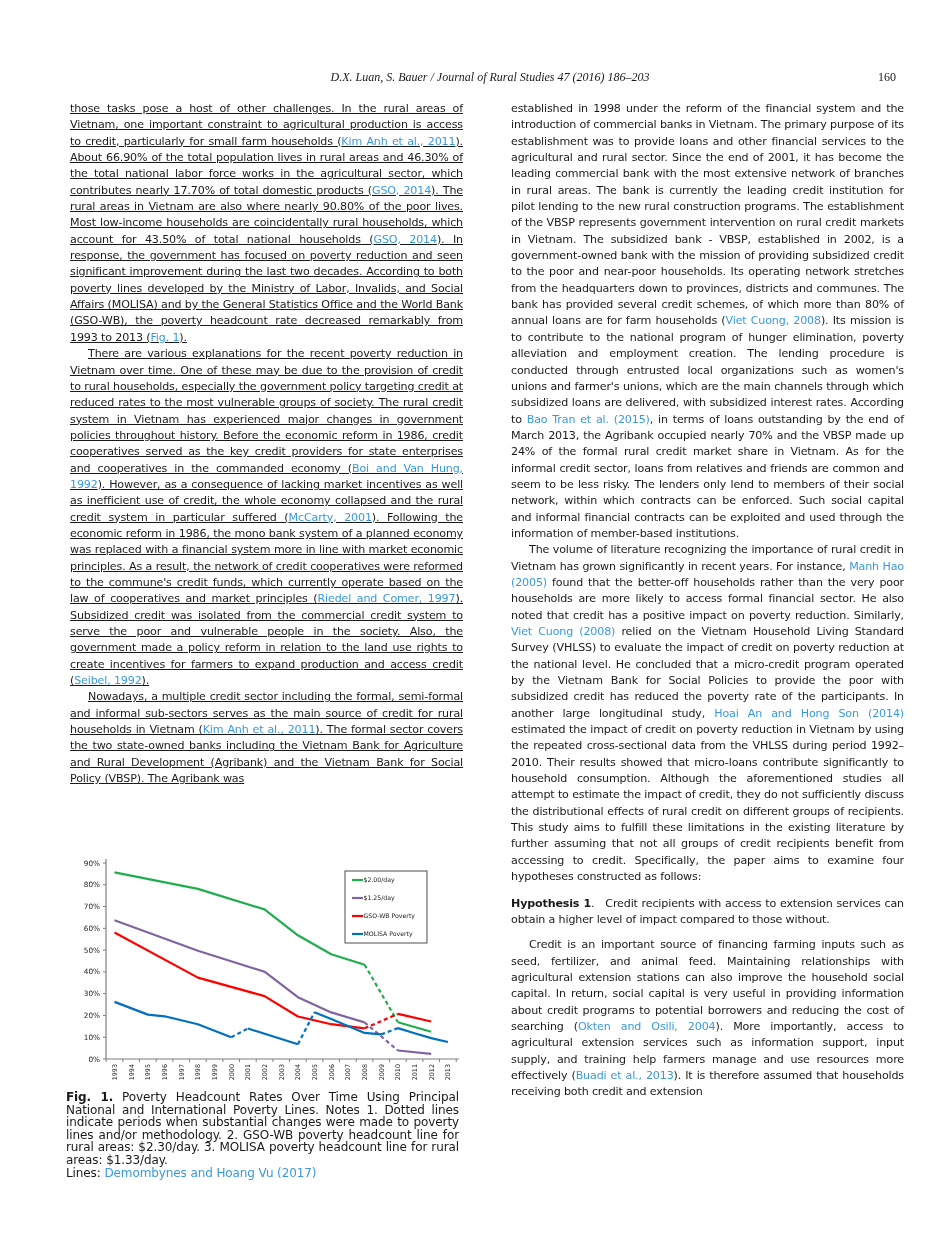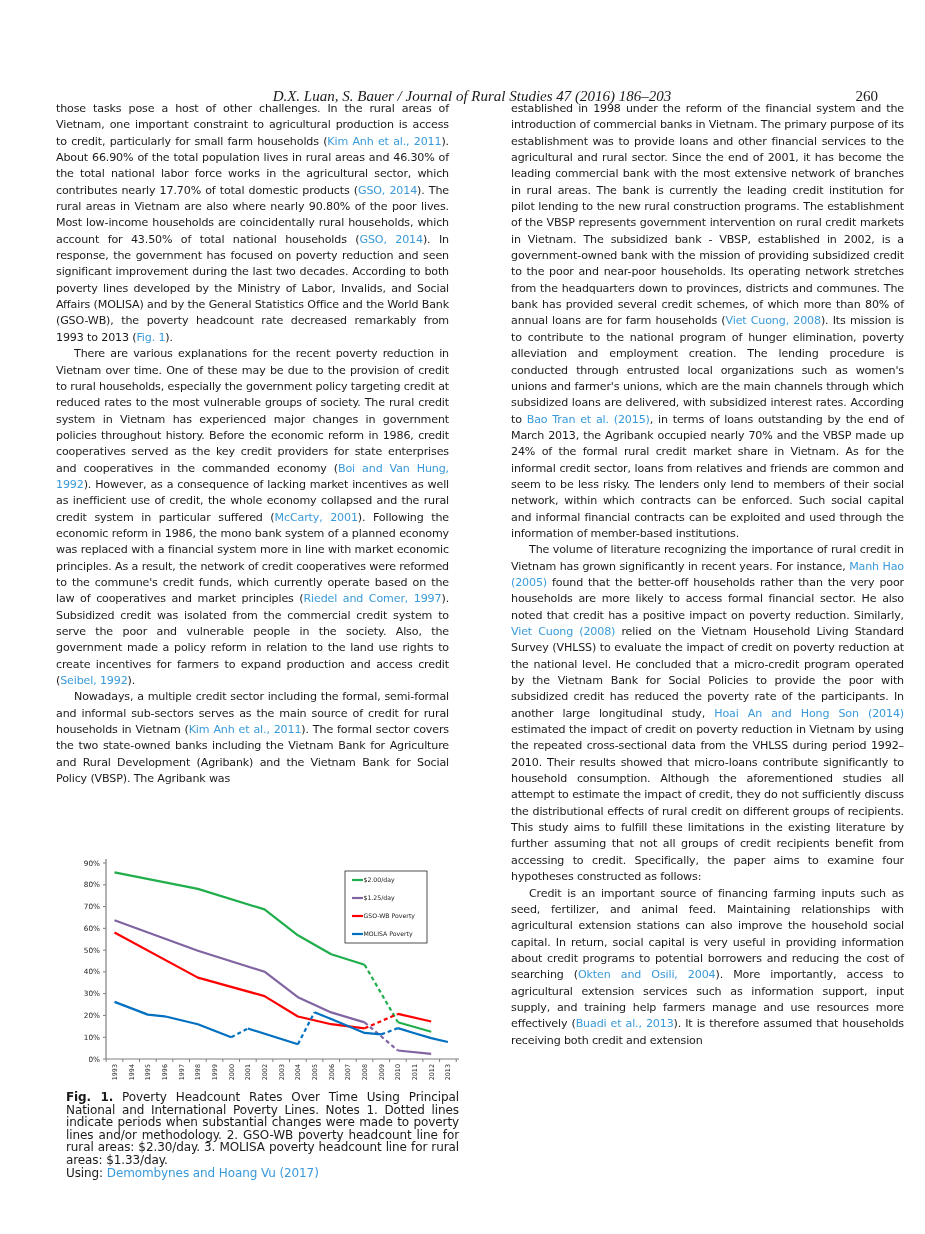--- a/index.html
+++ b/index.html
@@ -1,44 +1,44 @@
 <!DOCTYPE html>
 <html><head>
 <meta charset="utf-8">
 <style>
   html, body { margin: 0; padding: 0; background: #ffffff; }
   body { width: 925px; height: 1234px; position: relative; overflow: hidden;
          font-family: "DejaVu Serif", "Liberation Serif", serif; color: #1a1a1a; }
-  .header { position: absolute; top: 70px; left: 66px; width: 812px; height: 14px;
-            font-size: 15px; font-style: italic; font-family: "Liberation Serif", serif; margin-top: 18px; }
+  .header { position: absolute; top: 70px; left: 84px; width: 812px; height: 14px;
+            font-size: 12px; font-style: italic; font-family: "Liberation Serif", serif; }
   .header .running { position: absolute; left: 0; right: 0; text-align: center; }
   .header .pageno { position: absolute; right: 0; top: 0; font-style: normal; }
   .col { position: absolute; top: 101px; width: 393px; font-family: "DejaVu Sans", sans-serif;
          font-size: 11.1px; line-height: 16.35px; text-align: justify; hyphens: manual; letter-spacing: -0.15px; }
-  .col-left { left: 56px; }
+  .col-left { left: 70px; text-decoration: underline; }
   .col-right { left: 511px; }
   .col p { margin: 0; }
   .col p.indent { text-indent: 18px; }
   .col p.gap { margin-top: 8px; }
   a.ref { color: #3a9ad9; text-decoration: none; }
   .hyp b { font-weight: bold; }
   .figure { position: absolute; left: 66px; top: 852px; width: 393px; height: 240px; }
   .figure svg { width: 393px; height: 240px; display: block; }
   .caption { position: absolute; left: 66px; top: 1091px; width: 393px; font-family: "DejaVu Sans", sans-serif;
              font-size: 12px; line-height: 12.6px; text-align: justify; letter-spacing: -0.1px; }
   .caption b { font-weight: bold; }
   .axis-text { font-family: "DejaVu Sans", sans-serif; font-size: 7.3px; fill: #222; }
   .legend-text { font-family: "DejaVu Sans", sans-serif; font-size: 6.2px; fill: #222; }
 </style>
 </head>
 <body>
 
 <div class="header">
   <span class="running">D.X. Luan, S. Bauer / Journal of Rural Studies 47 (2016) 186–203</span>
-  <span class="pageno">260</span>
+  <span class="pageno">160</span>
 </div>
 
 <div class="col col-left">
   <p class="rich"><span>those tasks pose a host of other challenges. In the rural areas of Vietnam, one important constraint to agricultural production is access to credit, particularly for small farm households (</span><a class="ref" href="#">Kim Anh et al., 2011</a><span>). About 66.90% of the total population lives in rural areas and 46.30% of the total national labor force works in the agricultural sector, which contributes nearly 17.70% of total do­mestic products (</span><a class="ref" href="#">GSO, 2014</a><span>). The rural areas in Vietnam are also where nearly 90.80% of the poor lives. Most low-income house­holds are coincidentally rural households, which account for 43.50% of total national households (</span><a class="ref" href="#">GSO, 2014</a><span>). In response, the government has focused on poverty reduction and seen significant improvement during the last two decades. According to both poverty lines developed by the Ministry of Labor, Invalids, and Social Affairs (MOLISA) and by the General Statistics Office and the World Bank (GSO-WB), the poverty headcount rate decreased remarkably from 1993 to 2013 (</span><a class="ref" href="#">Fig. 1</a><span>).</span></p>
   <p class="rich indent"><span>There are various explanations for the recent poverty reduction in Vietnam over time. One of these may be due to the provision of credit to rural households, especially the government policy tar­geting credit at reduced rates to the most vulnerable groups of society. The rural credit system in Vietnam has experienced major changes in government policies throughout history. Before the economic reform in 1986, credit cooperatives served as the key credit providers for state enterprises and cooperatives in the commanded economy (</span><a class="ref" href="#">Boi and Van Hung, 1992</a><span>). However, as a consequence of lacking market incentives as well as inefficient use of credit, the whole economy collapsed and the rural credit system in particular suffered (</span><a class="ref" href="#">McCarty, 2001</a><span>). Following the economic reform in 1986, the mono bank system of a planned economy was replaced with a financial system more in line with market eco­nomic principles. As a result, the network of credit cooperatives were reformed to the commune's credit funds, which currently operate based on the law of cooperatives and market principles (</span><a class="ref" href="#">Riedel and Comer, 1997</a><span>). Subsidized credit was isolated from the commercial credit system to serve the poor and vulnerable people in the society. Also, the government made a policy reform in rela­tion to the land use rights to create incentives for farmers to expand production and access credit (</span><a class="ref" href="#">Seibel, 1992</a><span>).</span></p>
   <p class="rich indent"><span>Nowadays, a multiple credit sector including the formal, semi-formal and informal sub-sectors serves as the main source of credit for rural households in Vietnam (</span><a class="ref" href="#">Kim Anh et al., 2011</a><span>). The formal sector covers the two state-owned banks including the Vietnam Bank for Agriculture and Rural Development (Agribank) and the Vietnam Bank for Social Policy (VBSP). The Agribank was</span></p>
 </div>
 
 <div class="figure">
   <svg id="chart" viewBox="0 0 393 240">
@@ -130,20 +130,21 @@
       <text x="297.5" y="48.2" class="legend-text">$1.25/day</text>
       <line x1="286" y1="64" x2="297" y2="64" stroke="#ff0000" stroke-width="2.2"></line>
       <text x="297.5" y="66.2" class="legend-text">GSO-WB Poverty</text>
       <line x1="286" y1="82" x2="297" y2="82" stroke="#0070c0" stroke-width="2.2"></line>
       <text x="297.5" y="84.2" class="legend-text">MOLISA Poverty</text>
     </svg>
 </div>
 
 <div class="caption">
   <b>Fig. 1.</b><span> Poverty Headcount Rates Over Time Using Principal National and International Poverty Lines. Notes 1. Dotted lines indicate periods when substantial changes were made to poverty lines and/or methodology. 2. GSO-WB poverty headcount line for rural areas: $2.30/day. 3. MOLISA poverty headcount line for rural areas: $1.33/day.</span><br>
-  <span>Using: </span><a class="ref" href="#">Demombynes and Hoang Vu (2017)</a>
+  <span>Lines: </span><a class="ref" href="#">Demombynes and Hoang Vu (2017)</a>
 </div>
 
 <div class="col col-right">
   <p class="rich"><span>established in 1998 under the reform of the financial system and the introduction of commercial banks in Vietnam. The primary purpose of its establishment was to provide loans and other financial services to the agricultural and rural sector. Since the end of 2001, it has become the leading commercial bank with the most extensive network of branches in rural areas. The bank is currently the leading credit institution for pilot lending to the new rural construction programs. The establishment of the VBSP represents government intervention on rural credit markets in Vietnam. The subsidized bank - VBSP, established in 2002, is a government-owned bank with the mission of providing subsidized credit to the poor and near-poor households. Its operating network stretches from the headquarters down to provinces, districts and communes. The bank has provided several credit schemes, of which more than 80% of annual loans are for farm households (</span><a class="ref" href="#">Viet Cuong, 2008</a><span>). Its mission is to contribute to the national program of hunger elimi­nation, poverty alleviation and employment creation. The lending procedure is conducted through entrusted local organizations such as women's unions and farmer's unions, which are the main channels through which subsidized loans are delivered, with sub­sidized interest rates. According to </span><a class="ref" href="#">Bao Tran et al. (2015)</a><span>, in terms of loans outstanding by the end of March 2013, the Agribank occupied nearly 70% and the VBSP made up 24% of the formal rural credit market share in Vietnam. As for the informal credit sector, loans from relatives and friends are common and seem to be less risky. The lenders only lend to members of their social network, within which contracts can be enforced. Such social capital and informal financial contracts can be exploited and used through the infor­mation of member-based institutions.</span></p>
   <p class="rich indent"><span>The volume of literature recognizing the importance of rural credit in Vietnam has grown significantly in recent years. For instance, </span><a class="ref" href="#">Manh Hao (2005)</a><span> found that the better-off households rather than the very poor households are more likely to access formal financial sector. He also noted that credit has a positive impact on poverty reduction. Similarly, </span><a class="ref" href="#">Viet Cuong (2008)</a><span> relied on the Vietnam Household Living Standard Survey (VHLSS) to evaluate the impact of credit on poverty reduction at the national level. He concluded that a micro-credit program operated by the Vietnam Bank for Social Policies to provide the poor with subsidized credit has reduced the poverty rate of the participants. In another large longitudinal study, </span><a class="ref" href="#">Hoai An and Hong Son (2014)</a><span> estimated the impact of credit on poverty reduction in Vietnam by using the repeated cross-sectional data from the VHLSS during period 1992–2010. Their results showed that micro-loans contribute significantly to household consumption. Although the aforemen­tioned studies all attempt to estimate the impact of credit, they do not sufficiently discuss the distributional effects of rural credit on different groups of recipients. This study aims to fulfill these limi­tations in the existing literature by further assuming that not all groups of credit recipients benefit from accessing to credit. Spe­cifically, the paper aims to examine four hypotheses constructed as follows:</span></p>
+  <p class="hyp gap" style="margin-top:10px;margin-bottom:9px;"><b>Hypothesis 1</b><span>. Credit recipients with access to extension services can obtain a higher level of impact compared to those without.</span></p>
   <p class="rich indent"><span>Credit is an important source of financing farming inputs such as seed, fertilizer, and animal feed. Maintaining relationships with agricultural extension stations can also improve the household social capital. In return, social capital is very useful in providing information about credit programs to potential borrowers and reducing the cost of searching (</span><a class="ref" href="#">Okten and Osili, 2004</a><span>). More importantly, access to agricultural extension services such as in­formation support, input supply, and training help farmers manage and use resources more effectively (</span><a class="ref" href="#">Buadi et al., 2013</a><span>). It is there­fore assumed that households receiving both credit and extension</span></p>
 </div>
 
 </body></html>

